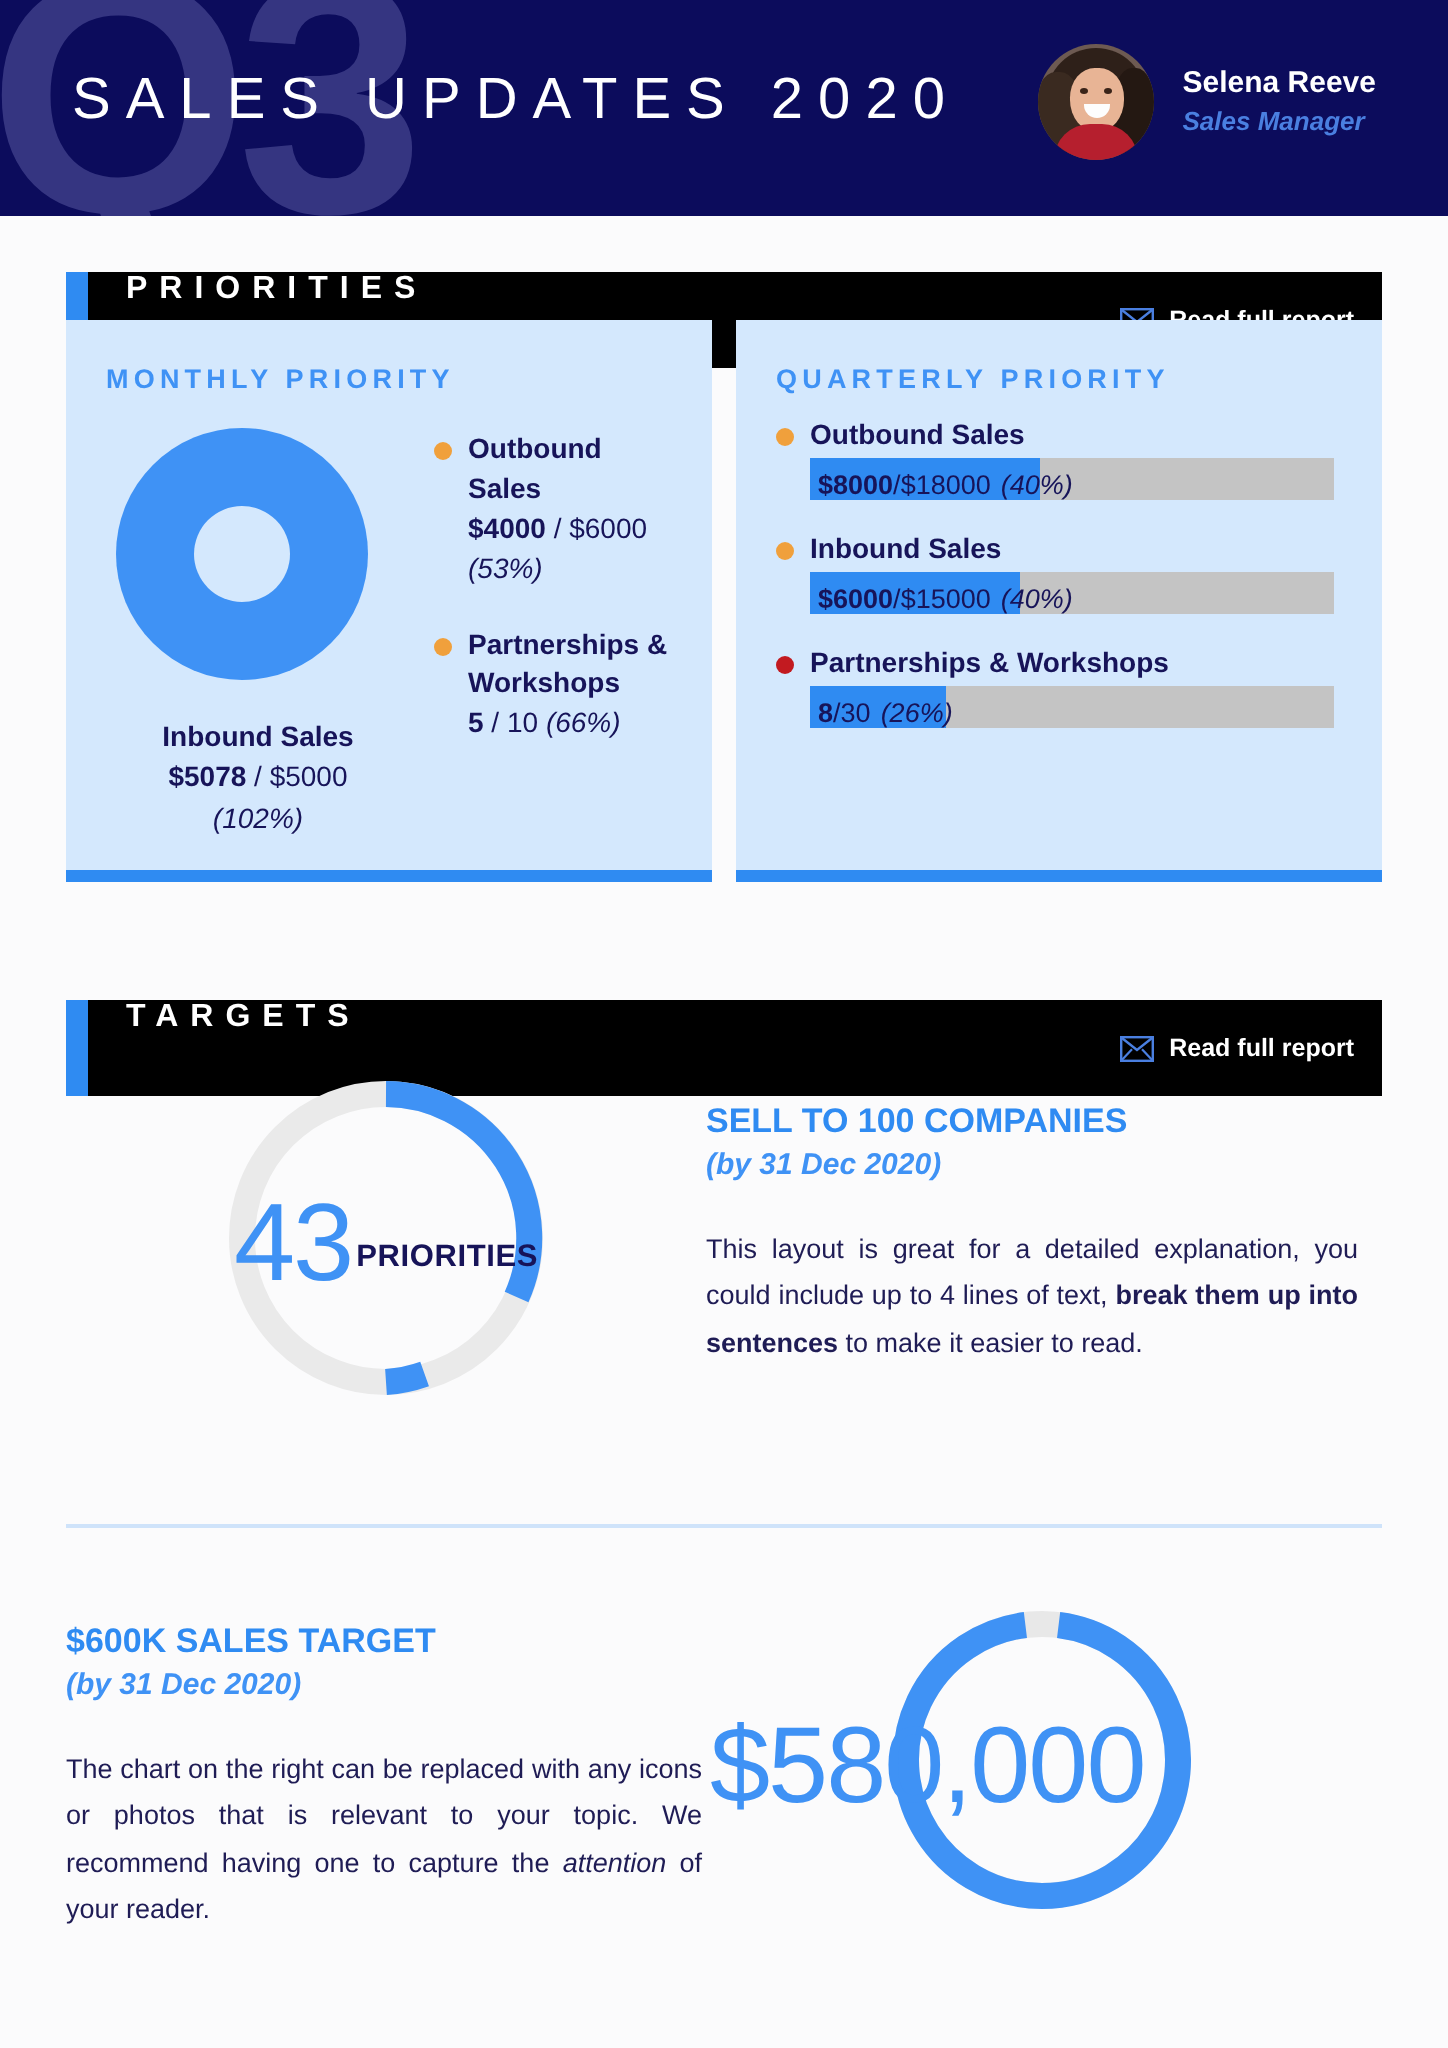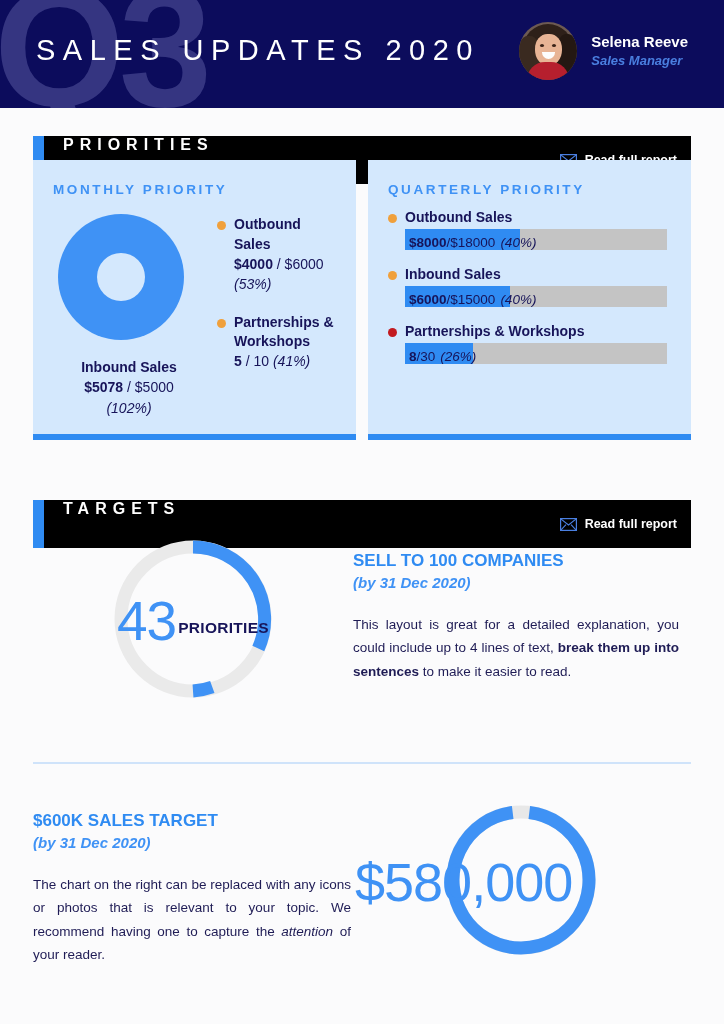--- a/index.html
+++ b/index.html
@@ -289,21 +289,21 @@
                 <b>$4000</b><span> / </span><span>$6000</span>
               </span>
               <span class="vals" style="display:block"><i>(53%)</i></span>
             </div>
           </div>
           <div class="bullet-item">
             <div class="dot"></div>
             <div class="bullet-text">
               <span class="name">Partnerships &amp; Workshops</span>
               <span class="vals">
-                <b>5</b><span> / </span><span>10</span> <i>(41%)</i>
+                <b>5</b><span> / </span><span>10</span> <i>(66%)</i>
               </span>
             </div>
           </div>
         </div>
       </div>
     </div>
 
     <div class="card">
       <div class="card-title">QUARTERLY PRIORITY</div>
 

